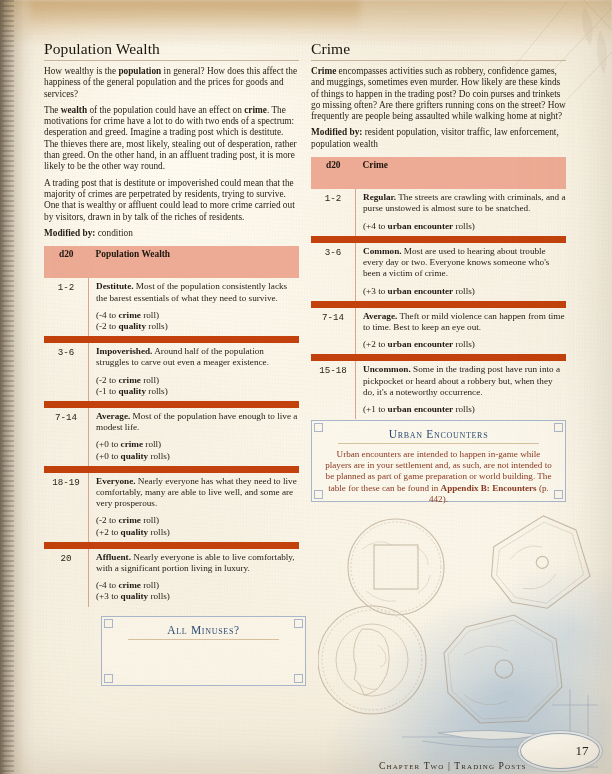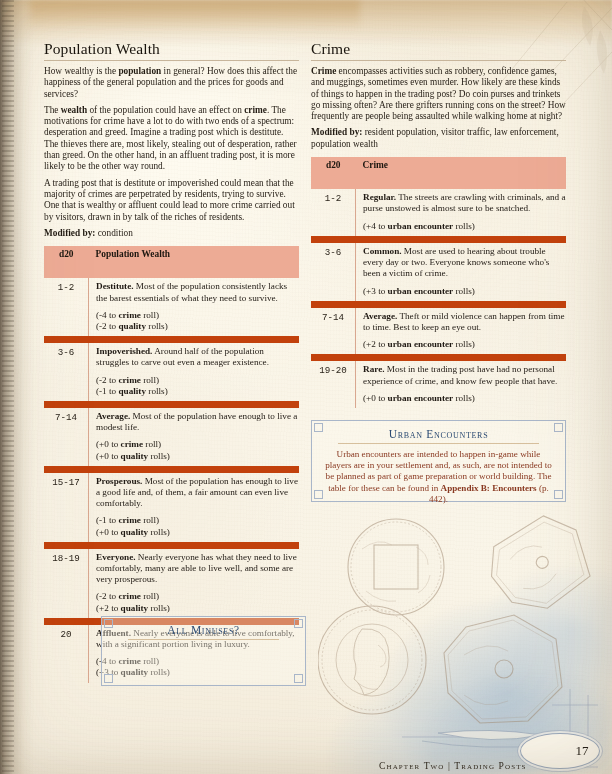--- a/index.html
+++ b/index.html
@@ -339,27 +339,20 @@
               </div></td>
           </tr>
           <tr>
             <td class="c-roll">7-14</td>
             <td class="c-desc"><b>Average.</b> Most of the population have enough to live a modest life.<div class="mods">
                 <div>(+0 to <b>crime</b> roll)</div>
                 <div>(+0 to <b>quality</b> rolls)</div>
               </div></td>
           </tr>
           <tr>
-            <td class="c-roll">15-17</td>
-            <td class="c-desc"><b>Prosperous.</b> Most of the population has enough to live a good life and, of them, a fair amount can even live comfortably.<div class="mods">
-                <div>(-1 to <b>crime</b> roll)</div>
-                <div>(+0 to <b>quality</b> rolls)</div>
-              </div></td>
-          </tr>
-          <tr>
             <td class="c-roll">18-19</td>
             <td class="c-desc"><b>Everyone.</b> Nearly everyone has what they need to live comfortably, many are able to live well, and some are very prosperous.<div class="mods">
                 <div>(-2 to <b>crime</b> roll)</div>
                 <div>(+2 to <b>quality</b> rolls)</div>
               </div></td>
           </tr>
           <tr>
             <td class="c-roll">20</td>
             <td class="c-desc"><b>Affluent.</b> Nearly everyone is able to live comfortably, with a significant portion living in luxury.<div class="mods">
                 <div>(-4 to <b>crime</b> roll)</div>
@@ -401,23 +394,23 @@
                 <div>(+3 to <b>urban encounter</b> rolls)</div>
               </div></td>
           </tr>
           <tr>
             <td class="c-roll">7-14</td>
             <td class="c-desc"><b>Average.</b> Theft or mild violence can happen from time to time. Best to keep an eye out.<div class="mods">
                 <div>(+2 to <b>urban encounter</b> rolls)</div>
               </div></td>
           </tr>
           <tr>
-            <td class="c-roll">19-20</td>
-            <td class="c-desc"><b>Rare.</b> Most in the trading post have had no personal experience of crime, and know few people that have.<div class="mods">
-                <div>(+0 to <b>urban encounter</b> rolls)</div>
+            <td class="c-roll">15-18</td>
+            <td class="c-desc"><b>Uncommon.</b> Some in the trading post have run into a pickpocket or heard about a robbery but, when they do, it's a noteworthy occurrence.<div class="mods">
+                <div>(+1 to <b>urban encounter</b> rolls)</div>
               </div></td>
           </tr>
         </tbody>
     </table>
   </div>
 
   <div class="callout" id="callout-minuses">
     <span class="co-corner cc-tl"></span>
     <span class="co-corner cc-tr"></span>
     <span class="co-corner cc-bl"></span>

